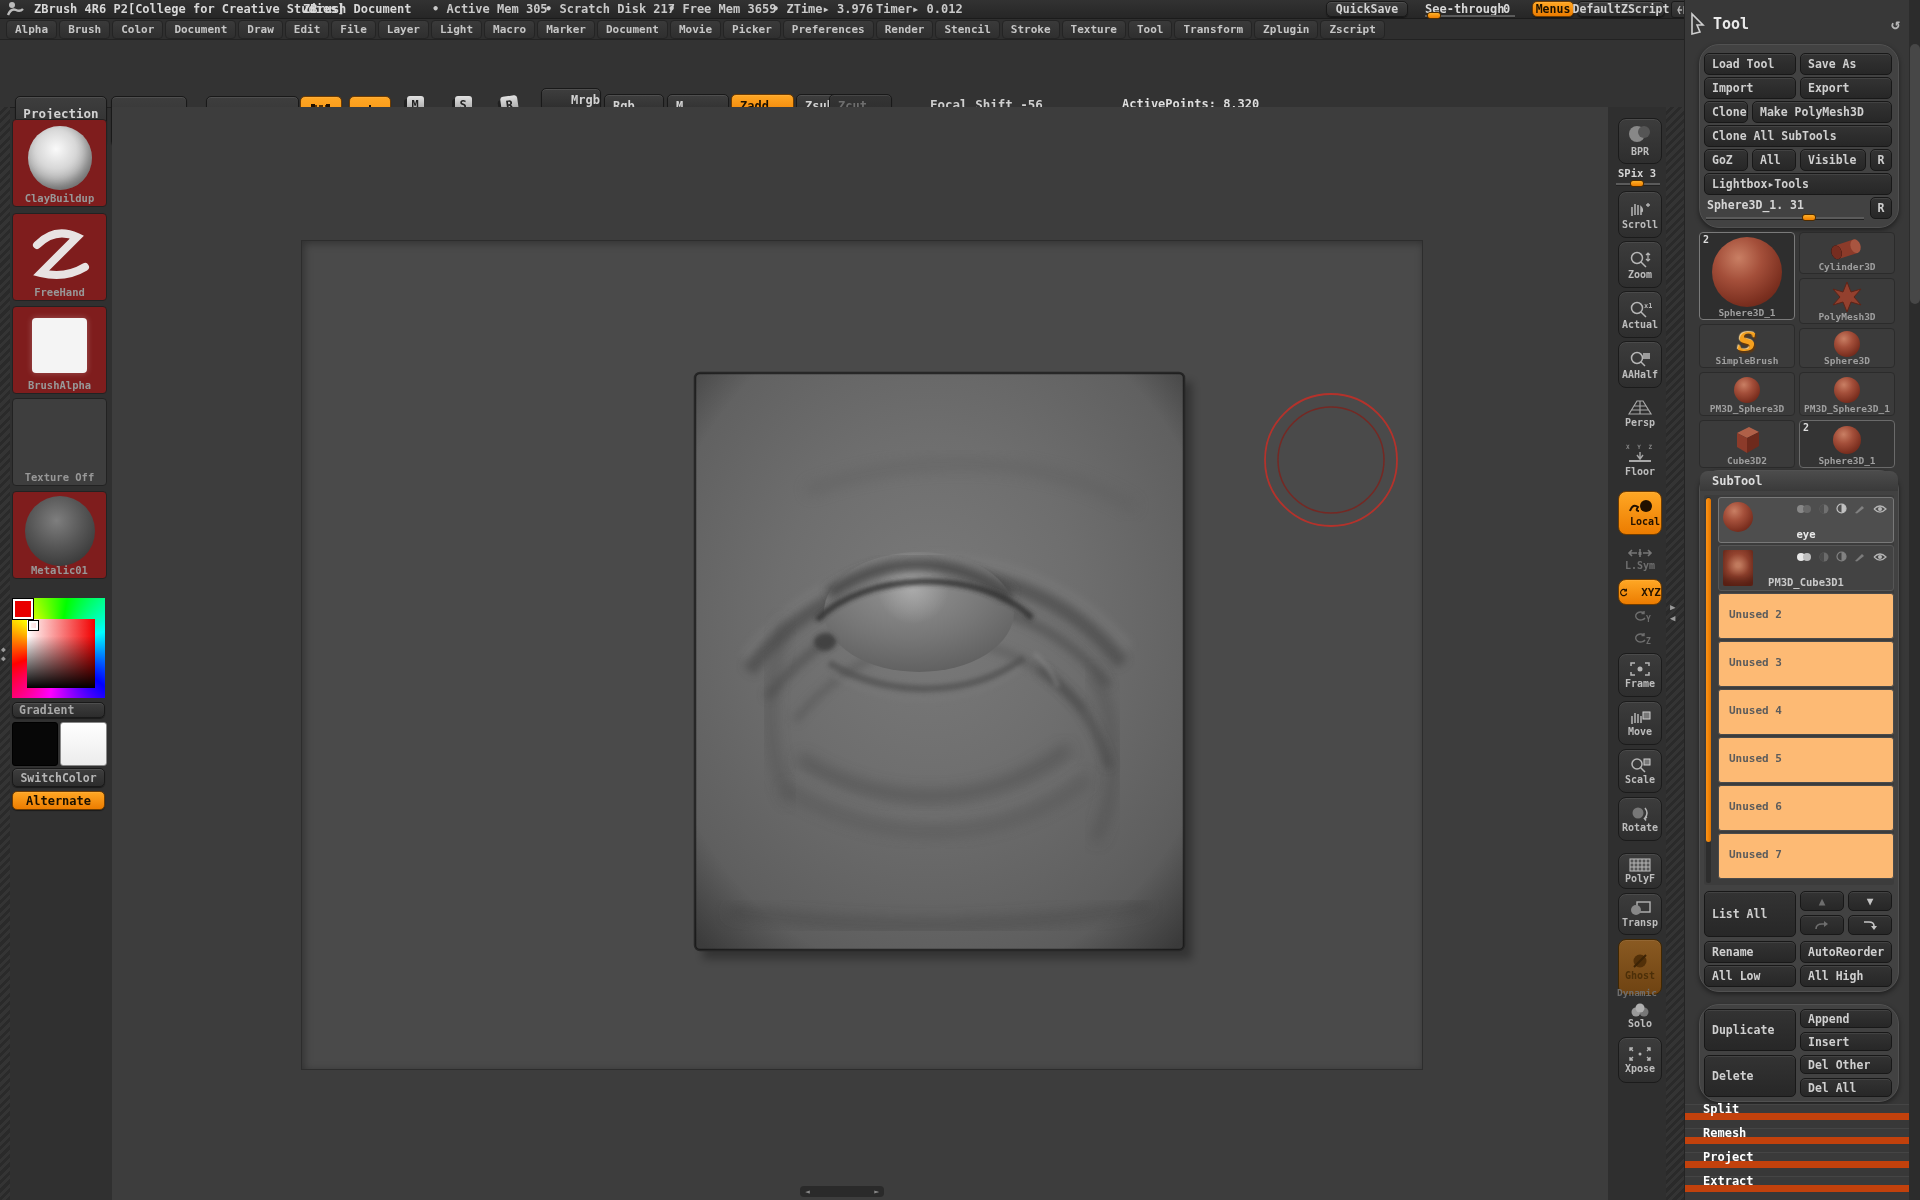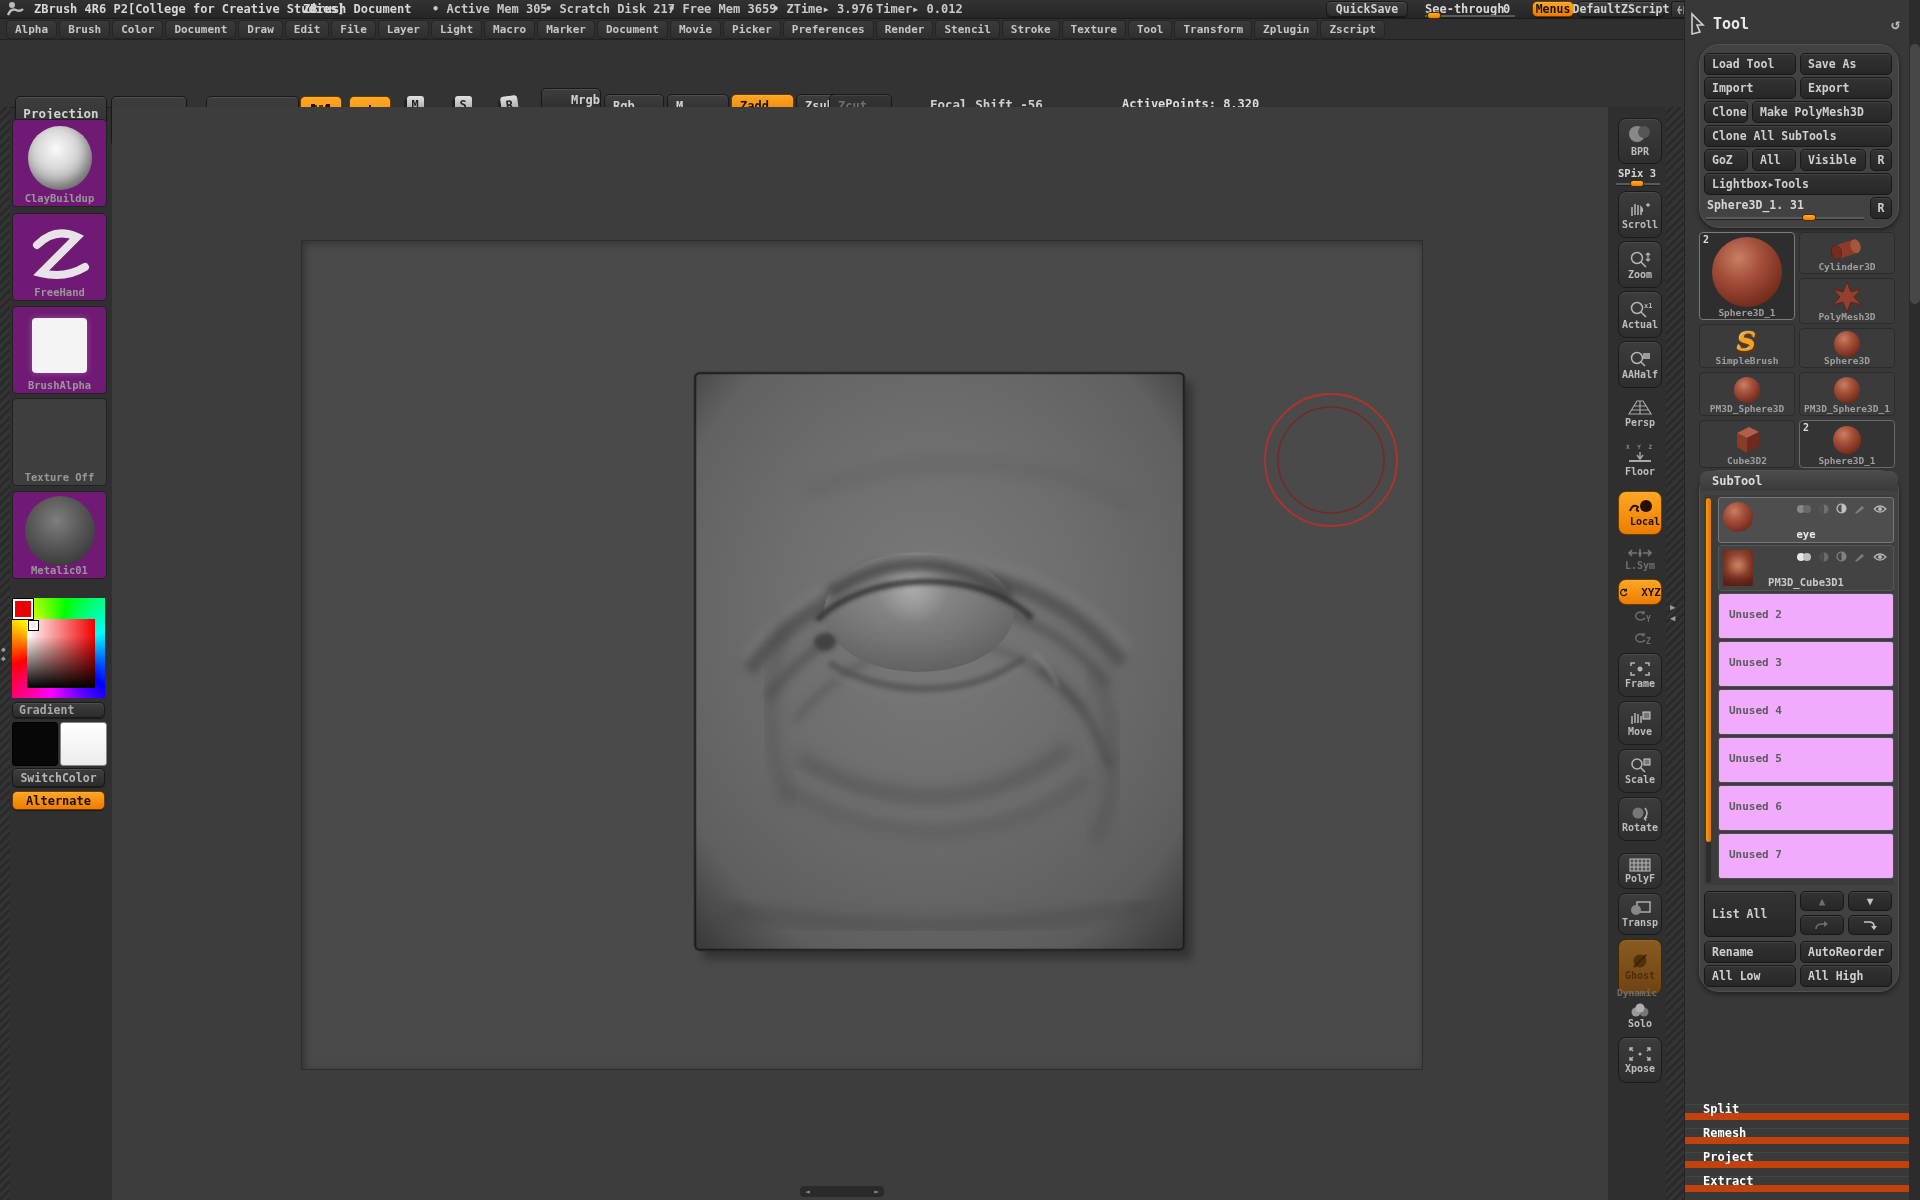--- a/index.html
+++ b/index.html
@@ -26,21 +26,21 @@
   
   #shelf{position:absolute;left:0;top:40px;width:1920px;height:67px;background:#333;border-bottom:1px solid #202020;}
   .shbig{height:50px;top:56px;flex-direction:column;line-height:14px;font-size:12.5px;}
   .letter{position:relative;width:17px;height:17px;background:linear-gradient(#e2e2e2,#9a9a9a);color:#222;border-radius:3px;
       display:flex;align-items:center;justify-content:center;font-size:12px;box-shadow:-3px 3px 0 #202020;}
   .tool3{position:absolute;top:56px;width:34px;height:50px;display:flex;flex-direction:column;align-items:center;gap:4px;font-size:11.5px;color:#c9c9c9;}
   .slider{position:absolute;height:2px;background:#5b5b5b;box-shadow:0 1px 0 #222;}
   .handle{position:absolute;top:-3px;width:14px;height:7px;background:linear-gradient(#ffb028,#ee7e00);
       border:1px solid #4f2c00;border-radius:3px;box-sizing:border-box;}
   
-  .thumb{position:absolute;left:12px;width:93px;background:#701a75;border:1px solid #222;border-radius:4px;
+  .thumb{position:absolute;left:12px;width:93px;background:#7f1d1d;border:1px solid #222;border-radius:4px;
       display:flex;align-items:center;justify-content:center;}
   .thlabel{position:absolute;bottom:2px;width:100%;text-align:center;font-size:10.5px;color:#989898;}
   
   #canvas{position:absolute;left:112px;top:107px;width:1498px;height:1093px;background:#3d3d3d;}
   #document{position:absolute;left:190px;top:134px;width:1120px;height:828px;background:#4a4a4a;
       box-shadow:inset 2px 2px 8px rgba(0,0,0,.35),0 0 0 1px #2d2d2d;}
   
   #railcol{position:absolute;left:1608px;top:107px;width:76px;height:1093px;background:#2f2f2f;}
   .rb{position:absolute;left:10px;width:44px;display:flex;flex-direction:column;align-items:center;justify-content:center;gap:1px;
       background:linear-gradient(#3c3c3c,#2e2e2e);border:1px solid #1b1b1b;border-radius:8px;
@@ -58,21 +58,21 @@
       box-shadow:0 2px 5px rgba(0,0,0,.45);box-sizing:border-box;}
   .gb{position:absolute;display:flex;align-items:center;background:linear-gradient(#333,#272727);
       border:1px solid #181818;border-radius:5px;color:#cfcfcf;font-size:11.5px;padding-left:7px;
       box-shadow:inset 0 1px 0 rgba(255,255,255,.08);box-sizing:border-box;}
   .gb.c{justify-content:center;padding-left:0;}
   .tile{position:absolute;background:#3b3b3b;border:1px solid #2b2b2b;border-radius:4px;
       display:flex;align-items:center;justify-content:center;box-sizing:border-box;}
   .tile .tl{position:absolute;bottom:1px;width:100%;text-align:center;font-size:9.5px;color:#9f9f9f;}
   .tile .badge{position:absolute;top:1px;left:3px;font-size:10px;color:#ddd;}
   .redball{border-radius:50%;background:radial-gradient(circle at 38% 30%,#c97f64 0%,#a44f3a 35%,#7c3020 70%,#571d12 100%);}
-  .strow{position:absolute;left:14px;width:176px;height:46px;background:#f0abfc;border:1px solid #4a4a4a;border-radius:3px;box-sizing:border-box;}
+  .strow{position:absolute;left:14px;width:176px;height:46px;background:#fdba74;border:1px solid #4a4a4a;border-radius:3px;box-sizing:border-box;}
   .strow .sl{position:absolute;bottom:2px;width:100%;text-align:center;font-size:10.5px;color:#c9c9c9;}
   .strow.unused .sl{top:14px;left:10px;width:auto;text-align:left;color:#5c5c5c;font-size:11px;}
   .sticons{position:absolute;right:6px;top:5px;display:flex;gap:7px;align-items:center;}
   .secrow{position:absolute;left:0;width:236px;height:16px;background:#3a3a3a;border-top:1px solid #454545;border-bottom:7px solid #c2410c;
       display:flex;align-items:center;padding-left:18px;font-size:12px;color:#ffffff;box-sizing:border-box;}
   .hatch{background:repeating-linear-gradient(135deg,#343434 0 3px,#2a2a2a 3px 6px);}
 </style>
 </head>
 <body>
 
@@ -756,20 +756,40 @@
           <span>AutoReorder</span>
         </div>
       <div class="gb" style="left:4px;top:494px;width:92px;height:22px">
           <span>All Low</span>
         </div>
       <div class="gb" style="left:100px;top:494px;width:92px;height:22px">
           <span>All High</span>
         </div>
     </div>
 
+    <div class="group" style="top:1004px;height:98px">
+      <div class="gb" style="left:4px;top:4px;width:92px;height:42px">
+          <span>Duplicate</span>
+        </div>
+      <div class="gb" style="left:100px;top:4px;width:92px;height:19px">
+          <span>Append</span>
+        </div>
+      <div class="gb" style="left:100px;top:27px;width:92px;height:19px">
+          <span>Insert</span>
+        </div>
+      <div class="gb" style="left:4px;top:50px;width:92px;height:42px">
+          <span>Delete</span>
+        </div>
+      <div class="gb" style="left:100px;top:50px;width:92px;height:19px">
+          <span>Del Other</span>
+        </div>
+      <div class="gb" style="left:100px;top:73px;width:92px;height:19px">
+          <span>Del All</span>
+        </div>
+    </div>
 
     <div class="secrow" style="top:1104px">
         <span>Split</span>
       </div>
     <div class="secrow" style="top:1128px">
         <span>Remesh</span>
       </div>
     <div class="secrow" style="top:1152px">
         <span>Project</span>
       </div>

